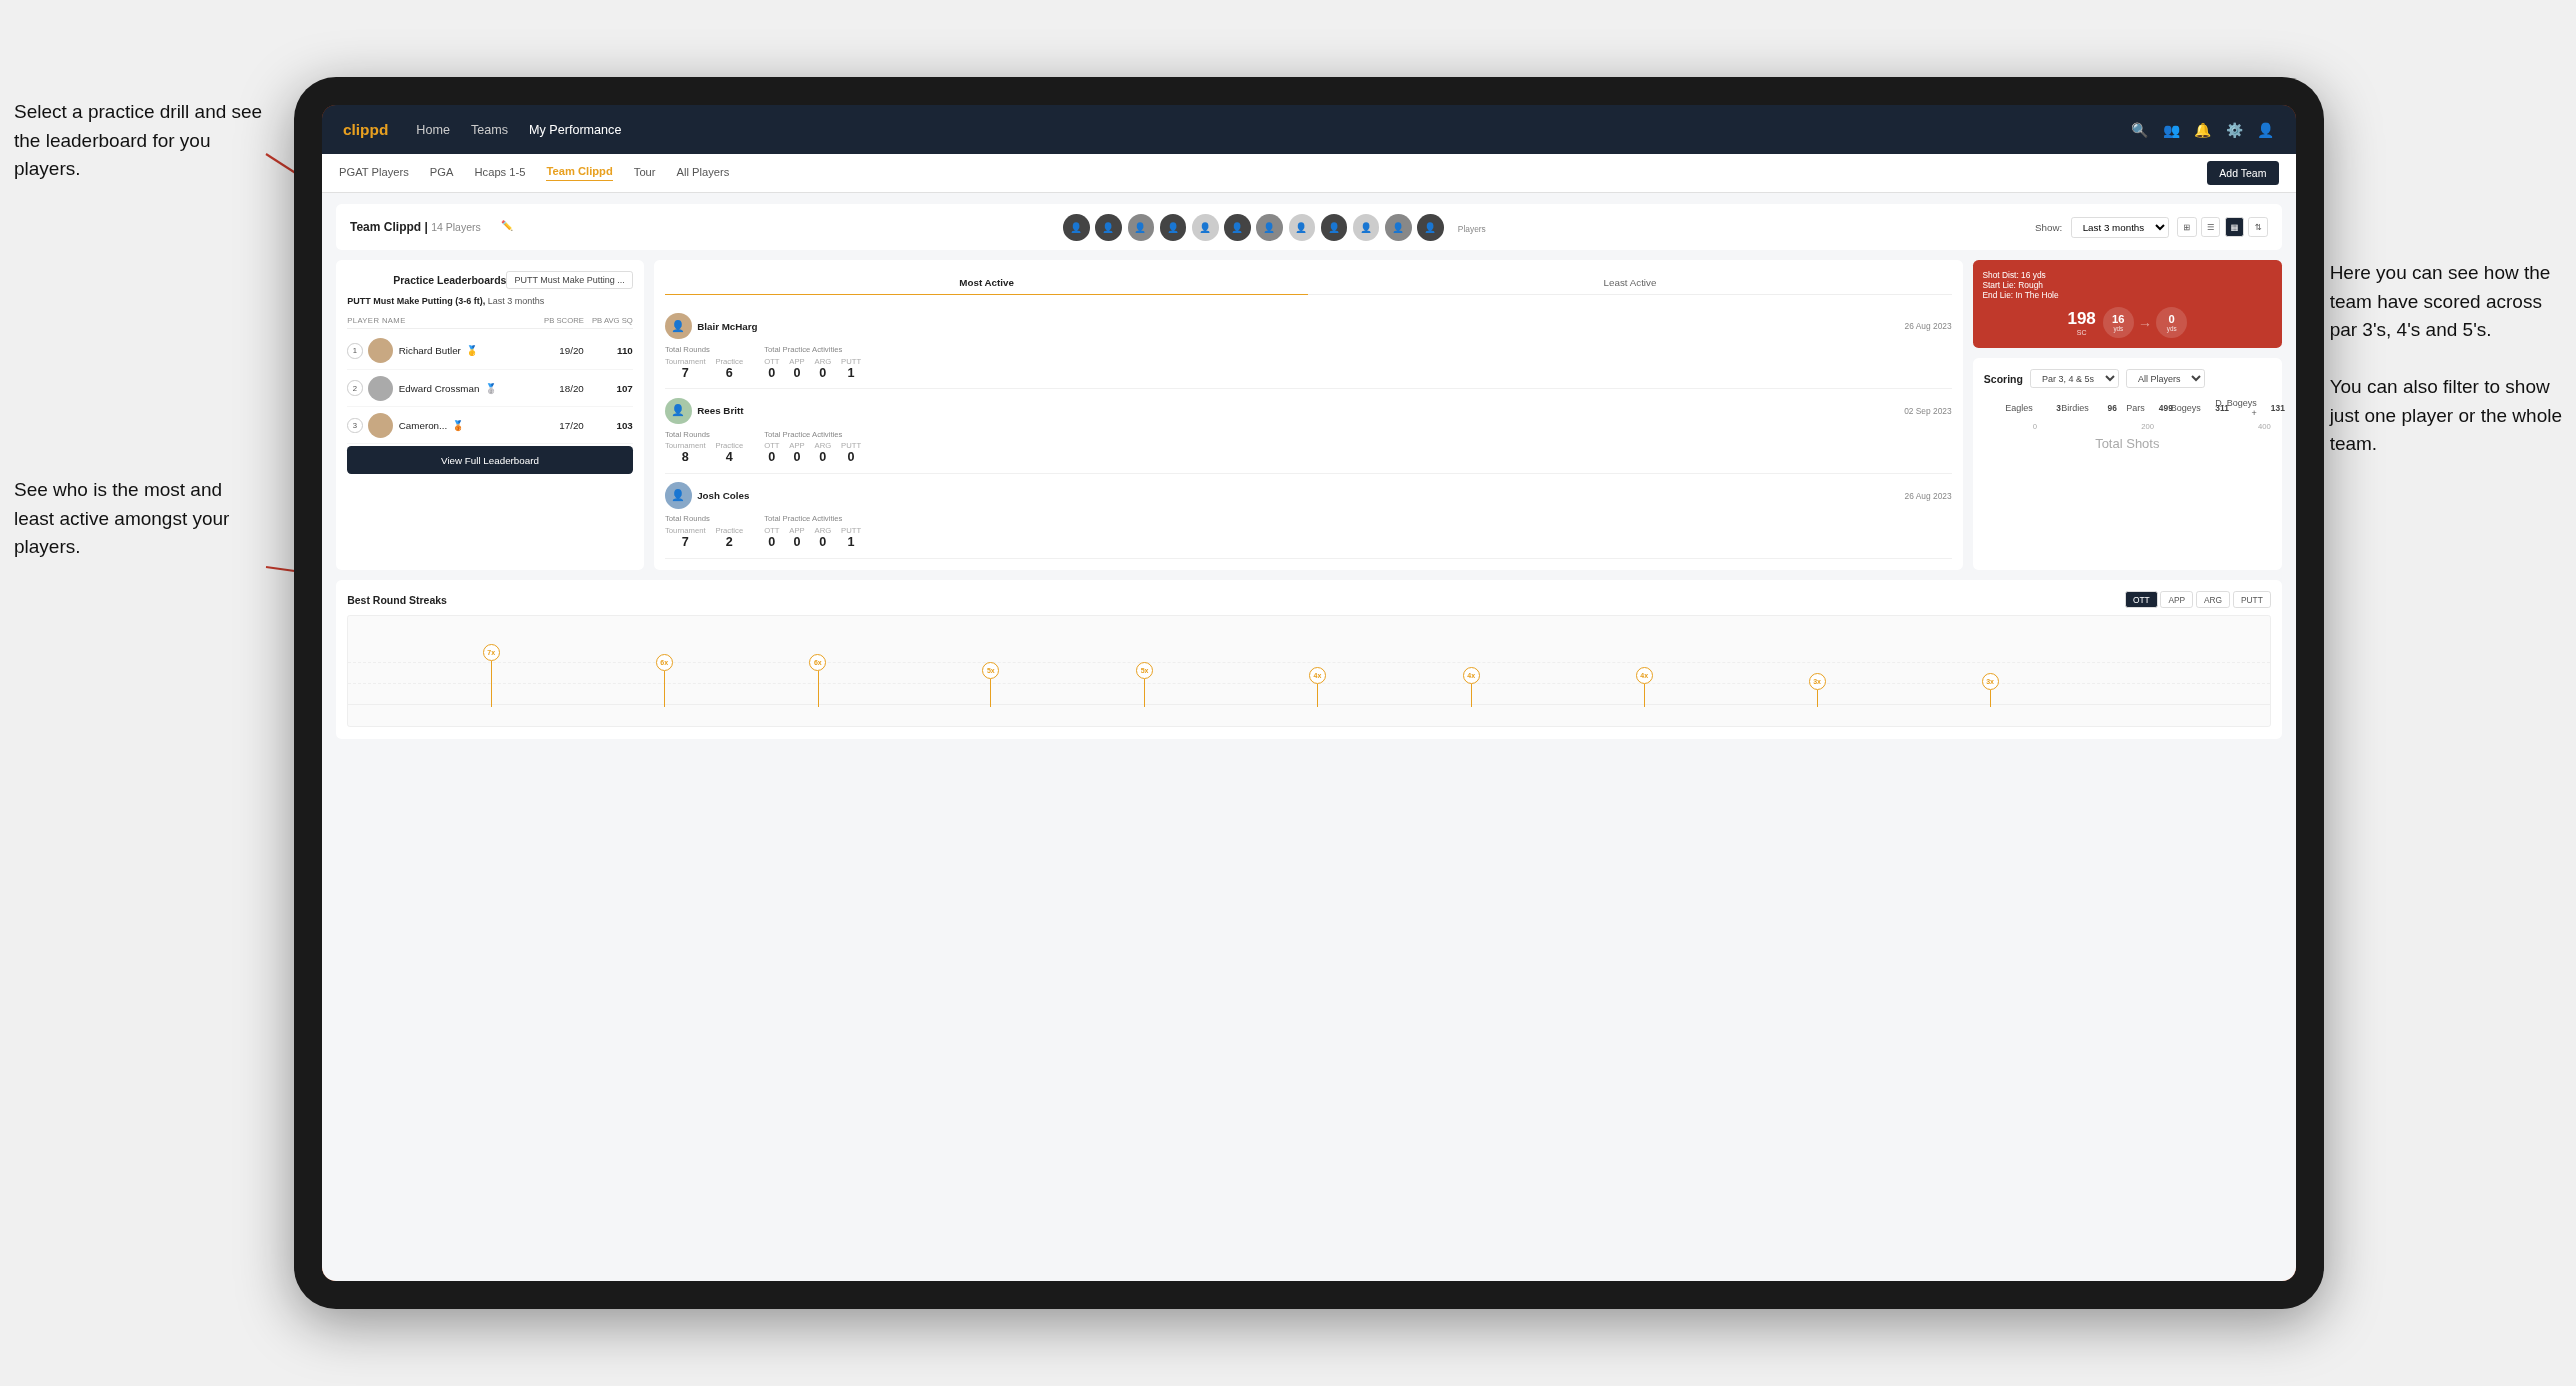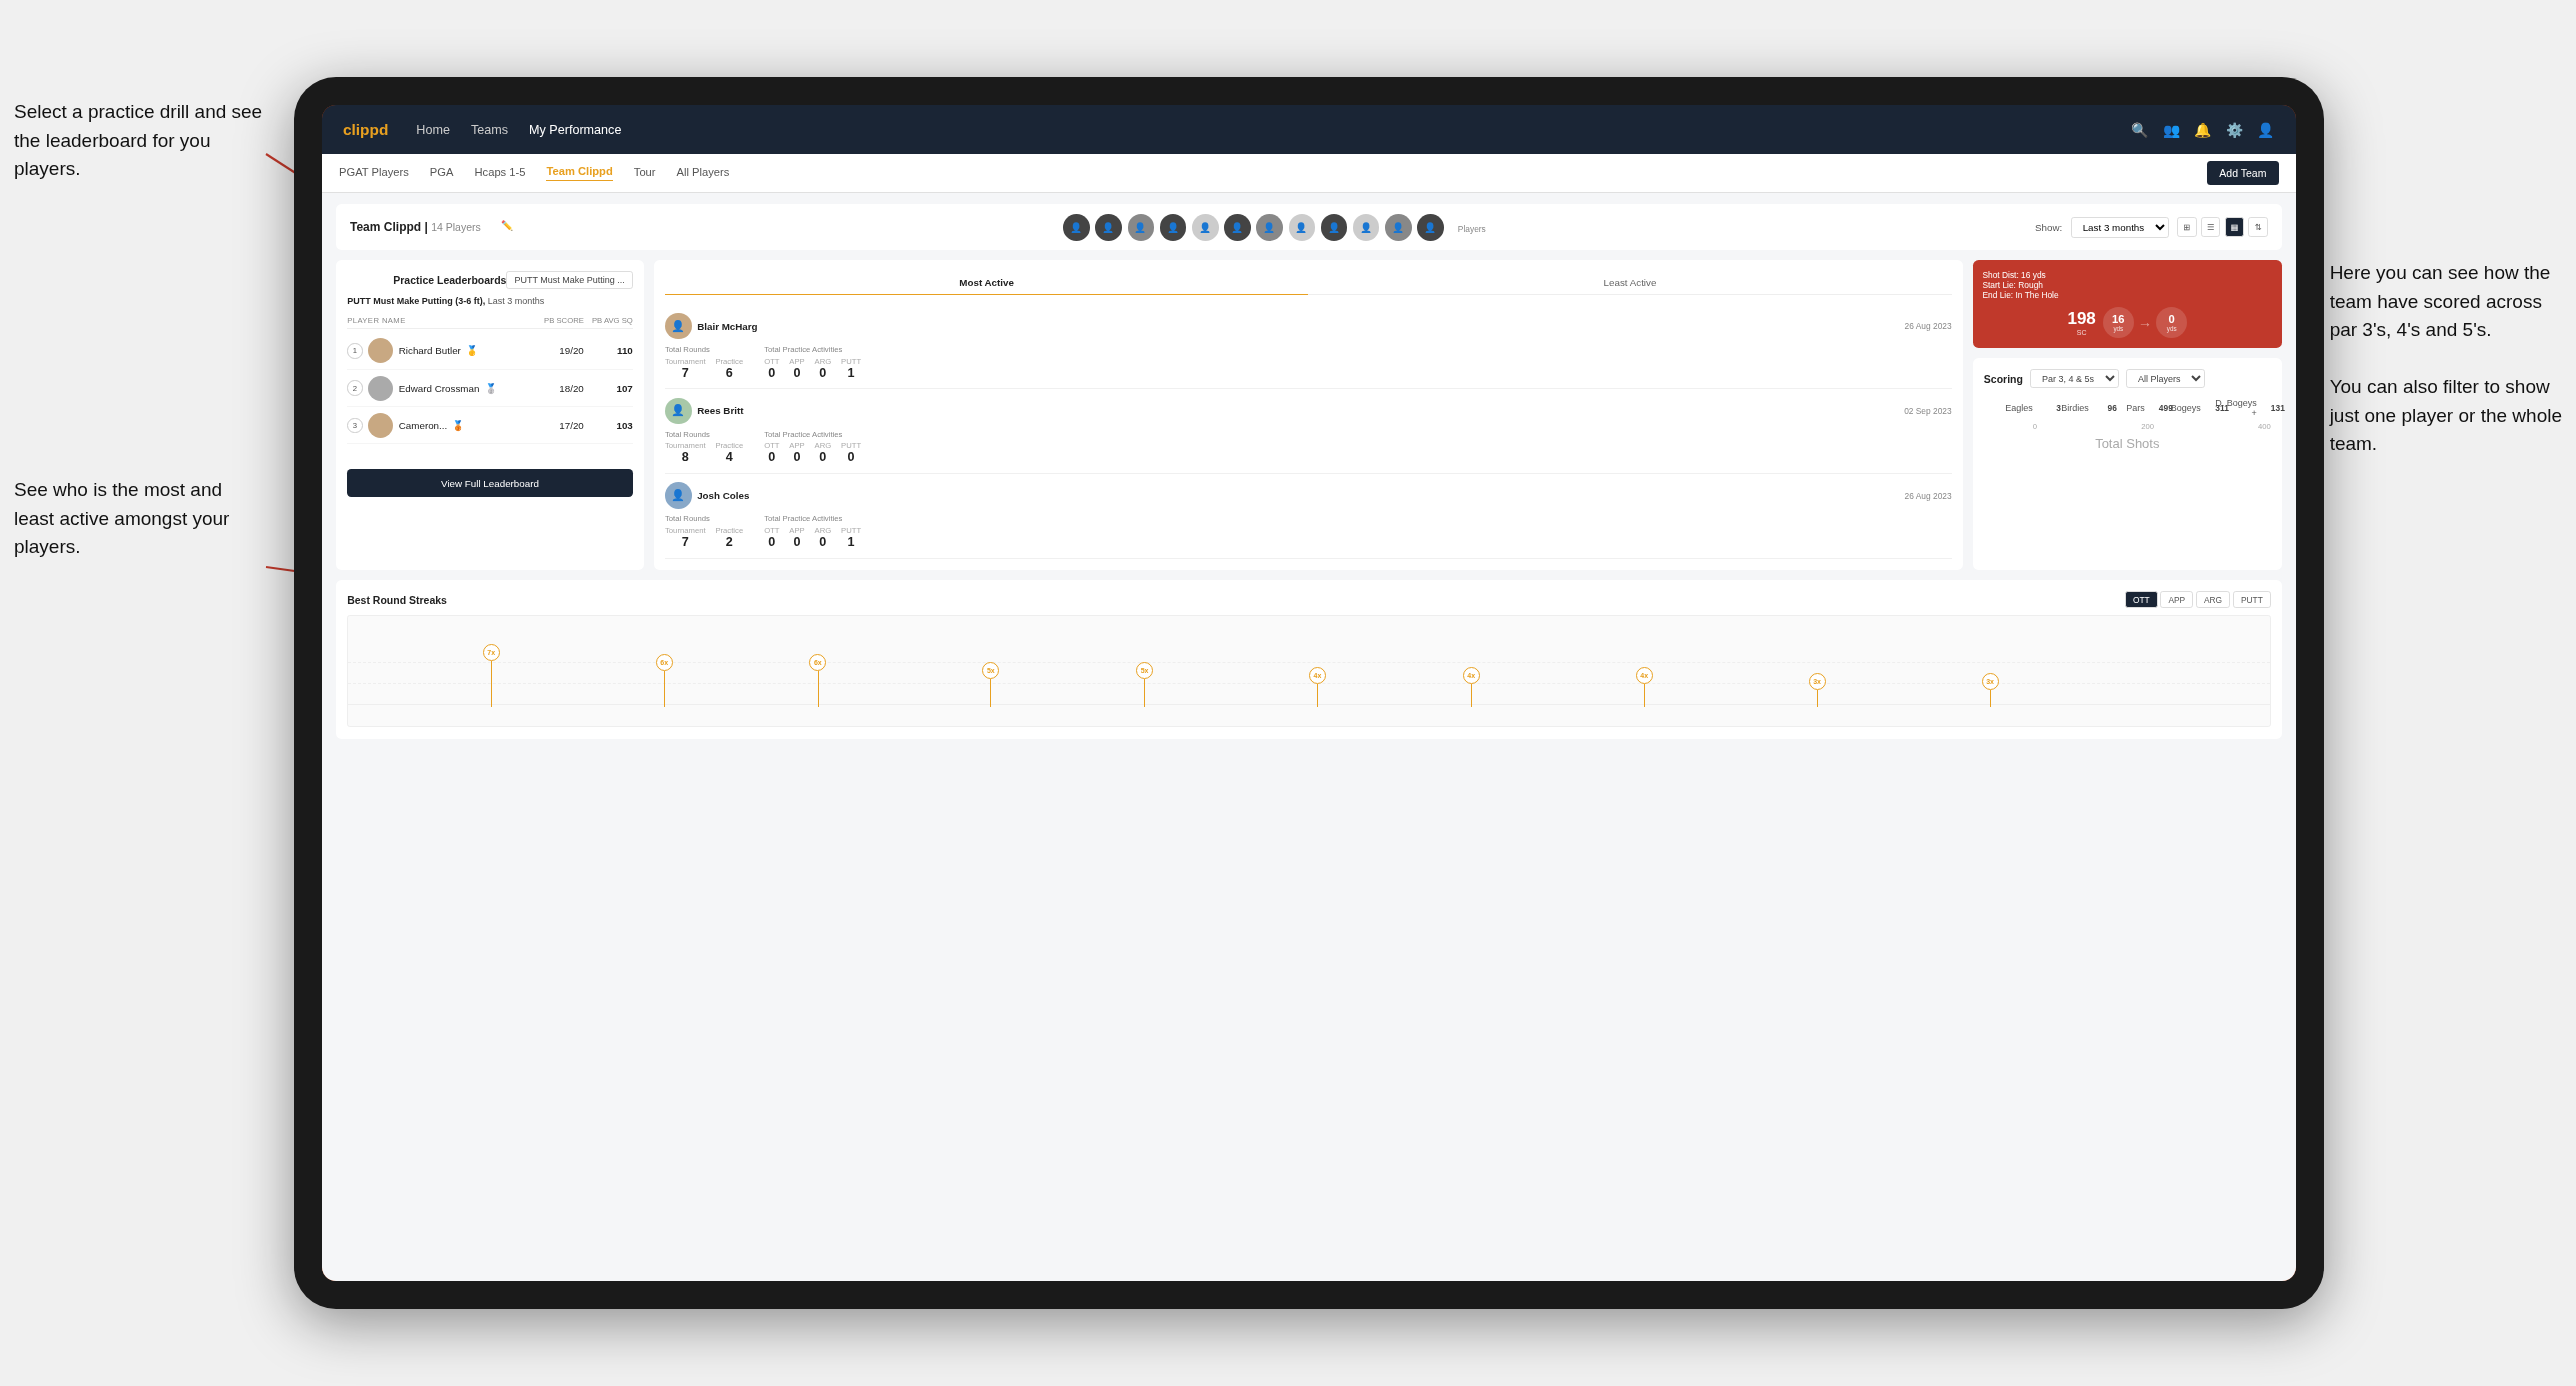--- a/index.html
+++ b/index.html
@@ -281,21 +281,21 @@
       display: block;
       width: 100%;
       background: #1a2535;
       color: #fff;
       border: none;
       border-radius: 4.2px;
       padding: 8.4px;
       font-size: 9.8px;
       cursor: pointer;
       text-align: center;
-      margin-top: 25px;
+      margin-top: 2px;
     }
 
     
     .activity-card {
       flex: 1.1;
     }
     .activity-tabs {
       display: flex;
       margin-bottom: 9.8px;
     }

